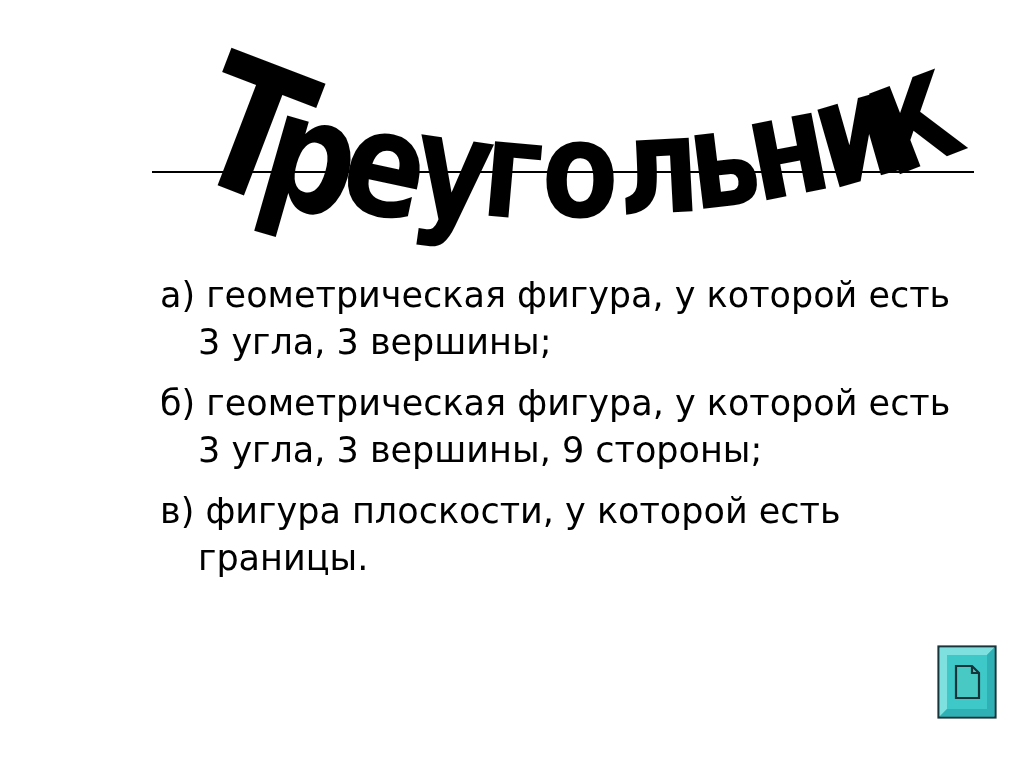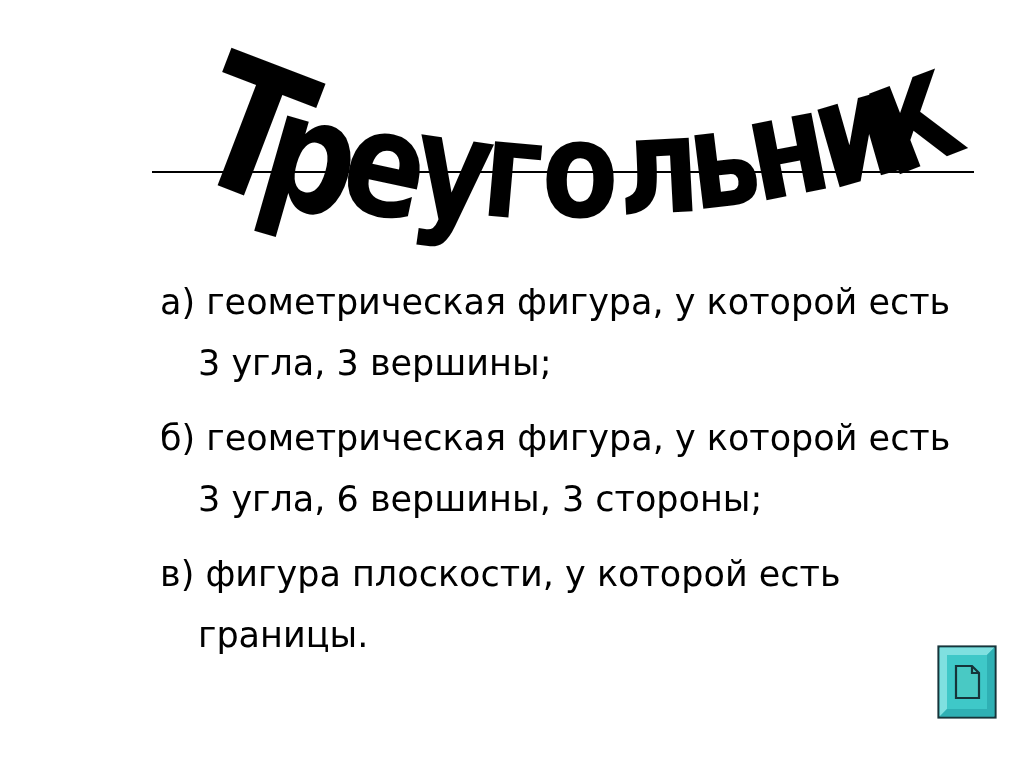--- a/index.html
+++ b/index.html
@@ -60,21 +60,21 @@
   #body-list {
     position: absolute;
     left: 160px;
     top: 272px;
     width: 820px;
   }
   .list-item {
     display: block;
     font-family: "DejaVu Sans", sans-serif;
     font-size: 35px;
-    line-height: 61px;
+    line-height: 47px;
     color: #000000;
     padding-left: 38px;
     text-indent: -38px;
     margin: 0 0 14px 0;
     white-space: pre-wrap;
   }
 
   
   #doc-icon {
     position: absolute;
@@ -119,21 +119,21 @@
           <text class="wa-letter" x="0" y="0" font-size="120" transform="translate(830,190) rotate(-16) scale(1.00,1.23)">и</text>
 
           <text class="wa-letter" x="0" y="0" font-size="126" transform="translate(890,178) rotate(-21) scale(1.00,1.25)">к</text>
         </g>
       </svg>
     </div>
   </div>
 
   <div id="body-list">
     <p class="list-item">а) геометрическая фигура, у которой есть 3 угла, 3 вершины;</p>
-    <p class="list-item">б) геометрическая фигура, у которой есть 3 угла, 6 вершины, 3 стороны;</p>
+    <p class="list-item">б) геометрическая фигура, у которой есть 3 угла, 3 вершины, 9 стороны;</p>
     <p class="list-item">в) фигура плоскости, у которой есть границы.</p>
   </div>
 
   <div id="doc-icon">
     <svg width="60" height="74" viewBox="0 0 60 74" xmlns="http://www.w3.org/2000/svg" aria-hidden="true">
 
       <rect x="1.5" y="1.5" width="57" height="71" fill="#3fc8c8" stroke="#16343a" stroke-width="2.2"></rect>
 
       <polygon points="2.6,2.6 57.4,2.6 50,10 10,10 10,64 2.6,71.4" fill="#7fe0e0"></polygon>
 

